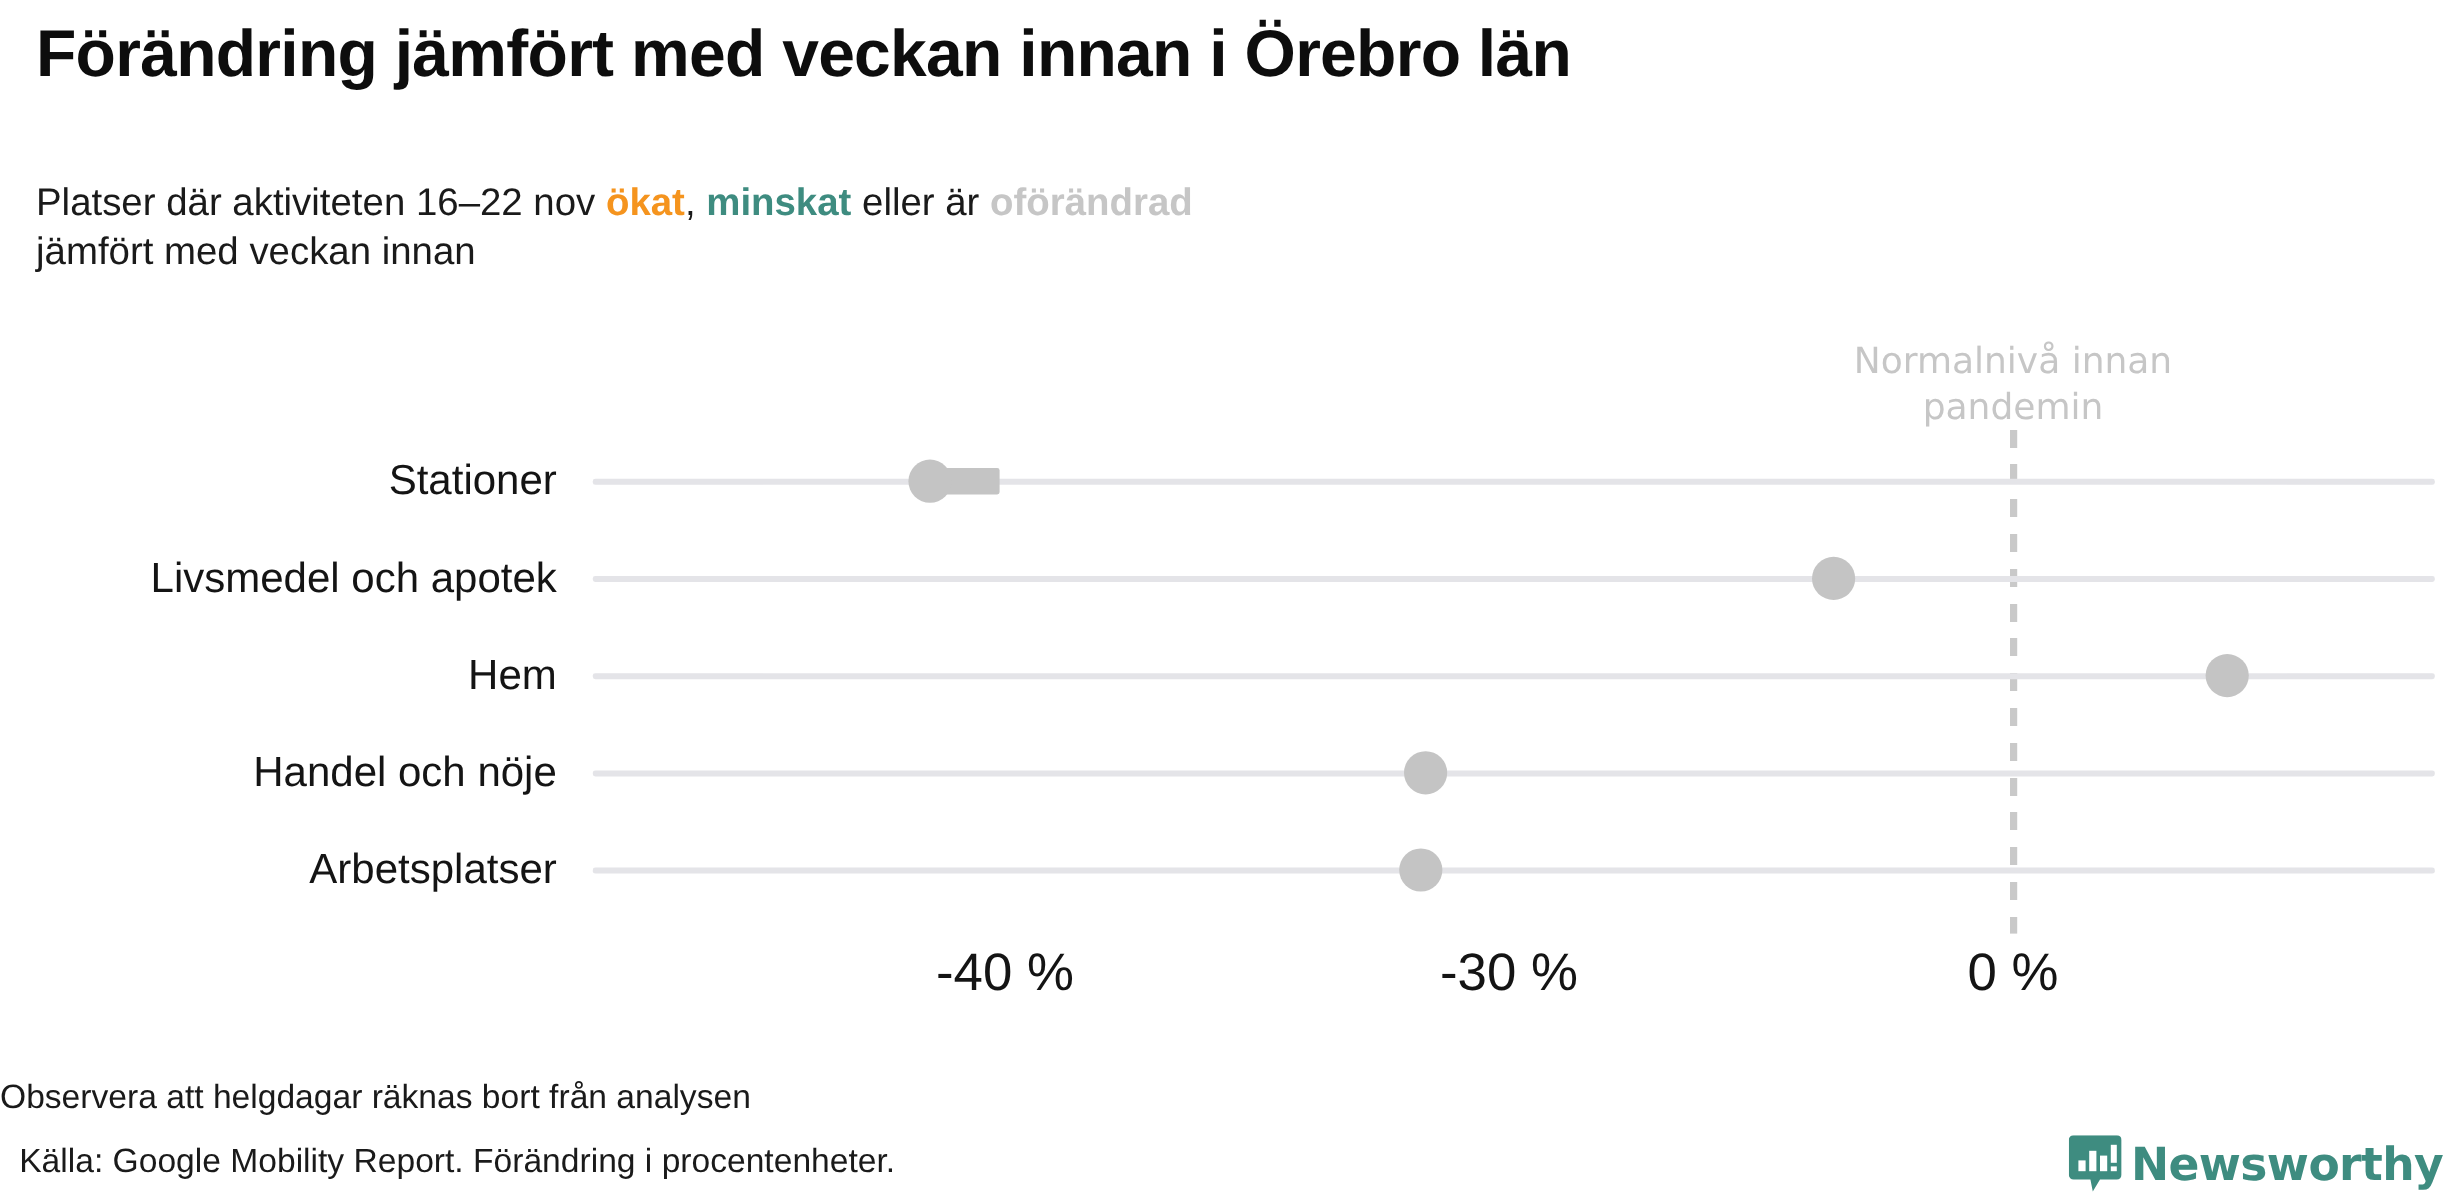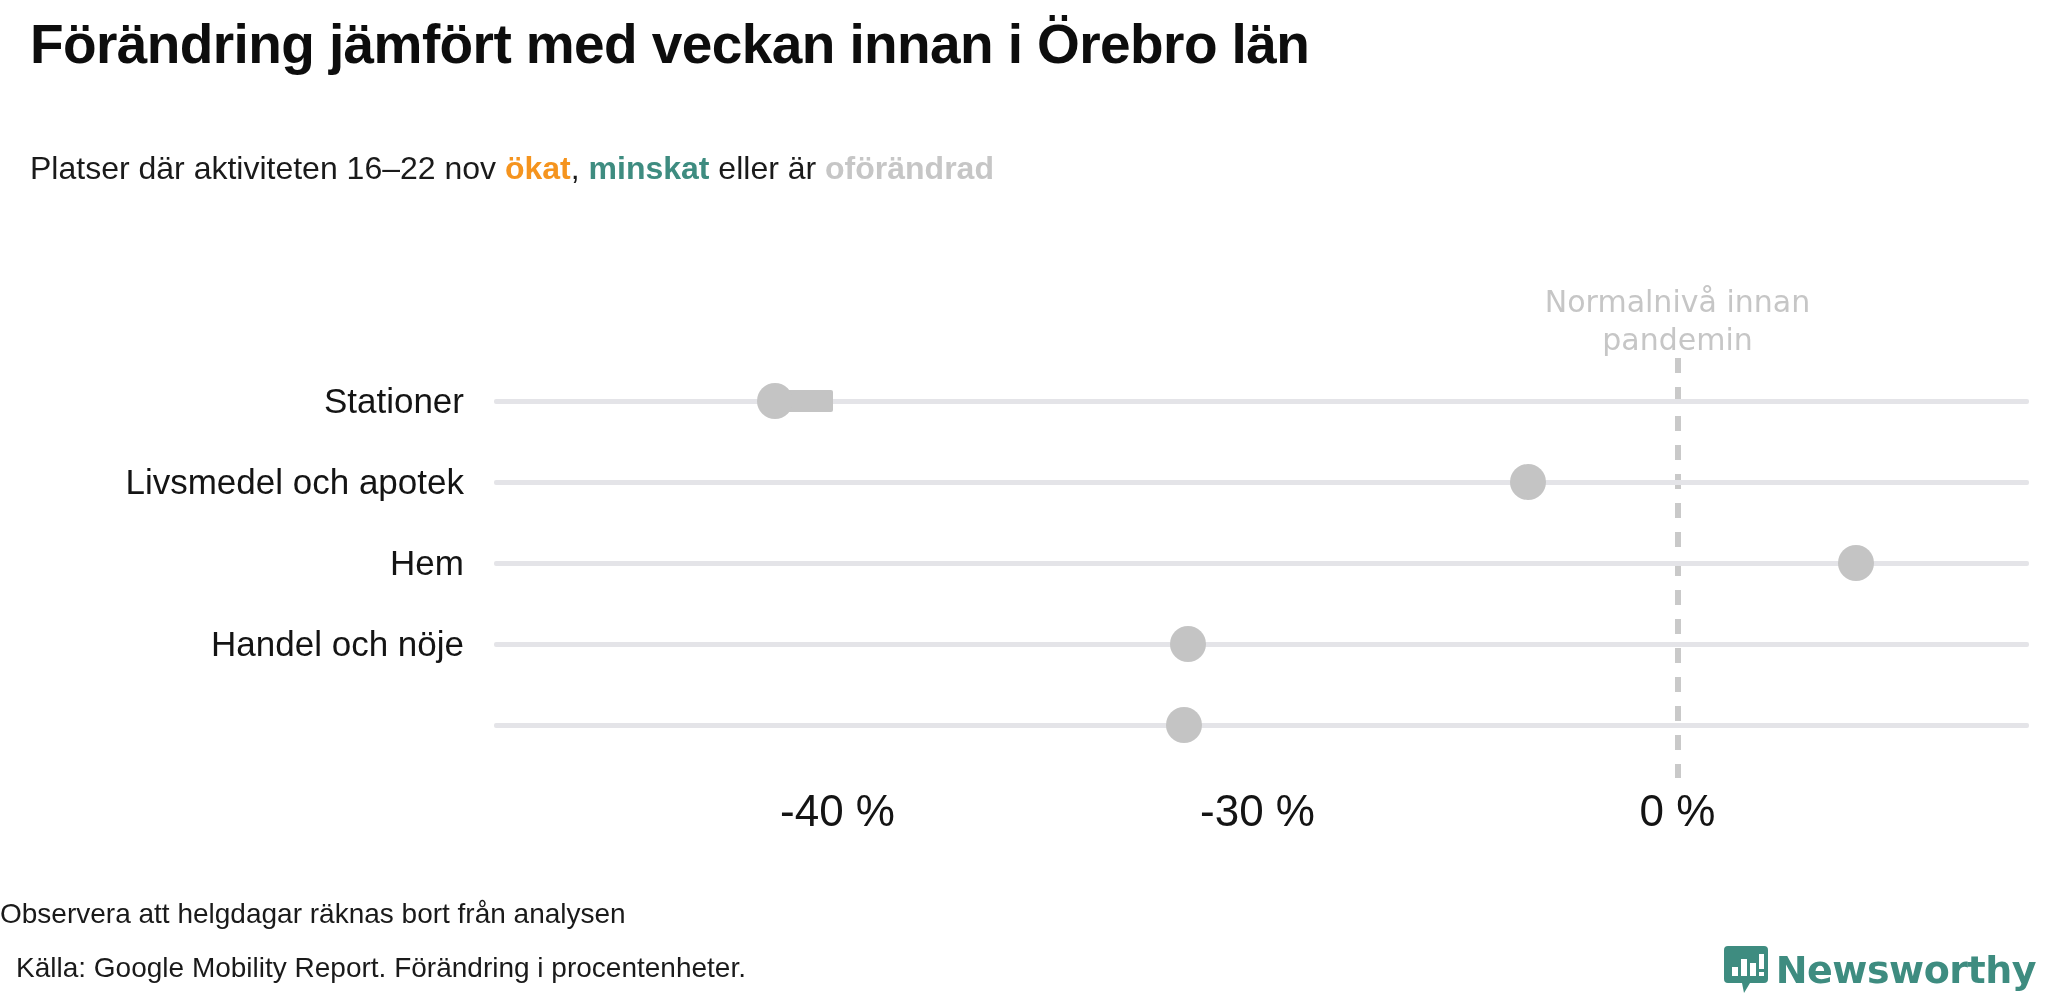--- a/index.html
+++ b/index.html
@@ -158,20 +158,21 @@
     line-height: 1;
   }
 </style>
 </head>
 <body>
 
 <div id="chart-title">Förändring jämfört med veckan innan i Örebro län</div>
 
 <div id="chart-subtitle">
   <span>Platser där aktiviteten 16–22 nov </span><span class="sub-up" style="color: rgb(245, 148, 30);">ökat</span><span>, </span><span class="sub-down" style="color: rgb(62, 140, 128);">minskat</span><span> eller är </span><span class="sub-flat" style="color: rgb(198, 198, 198);">oförändrad</span><br>
+  <span>jämfört med veckan innan</span>
 </div>
 
 <div id="plot-area">
 
   <div id="zero-annotation" style="left: 1491.5px;">
     <span>Normalnivå innan</span><br>
     <span>pandemin</span>
   </div>
 
   <div id="zero-line" style="left: 1658.5px;"></div>
@@ -192,20 +193,21 @@
         <div class="row-label">Hem</div>
         <div class="row-track" style="left: 478px; width: 1535px; background: rgb(228, 228, 232);"></div>
         <div class="row-dot" title="Hem: 8.5 %" style="left: 1822px; background: rgb(196, 196, 196);"></div>
       </div>
       <div class="row" style="top: 624px;">
         <div class="row-label">Handel och nöje</div>
         <div class="row-track" style="left: 478px; width: 1535px; background: rgb(228, 228, 232);"></div>
         <div class="row-dot" title="Handel och nöje: -23.3 %" style="left: 1154.2px; background: rgb(196, 196, 196);"></div>
       </div>
       <div class="row" style="top: 705px;">
+        <div class="row-label">Arbetsplatser</div>
         <div class="row-track" style="left: 478px; width: 1535px; background: rgb(228, 228, 232);"></div>
         <div class="row-dot" title="Arbetsplatser: -23.5 %" style="left: 1150px; background: rgb(196, 196, 196);"></div>
       </div>
     </div>
 
   <div id="ticks-host">
       <div class="x-tick" style="left: 701.5px;">-40 %</div>
       <div class="x-tick" style="left: 1121.5px;">-30 %</div>
       <div class="x-tick" style="left: 1541.5px;">0 %</div>
     </div>

